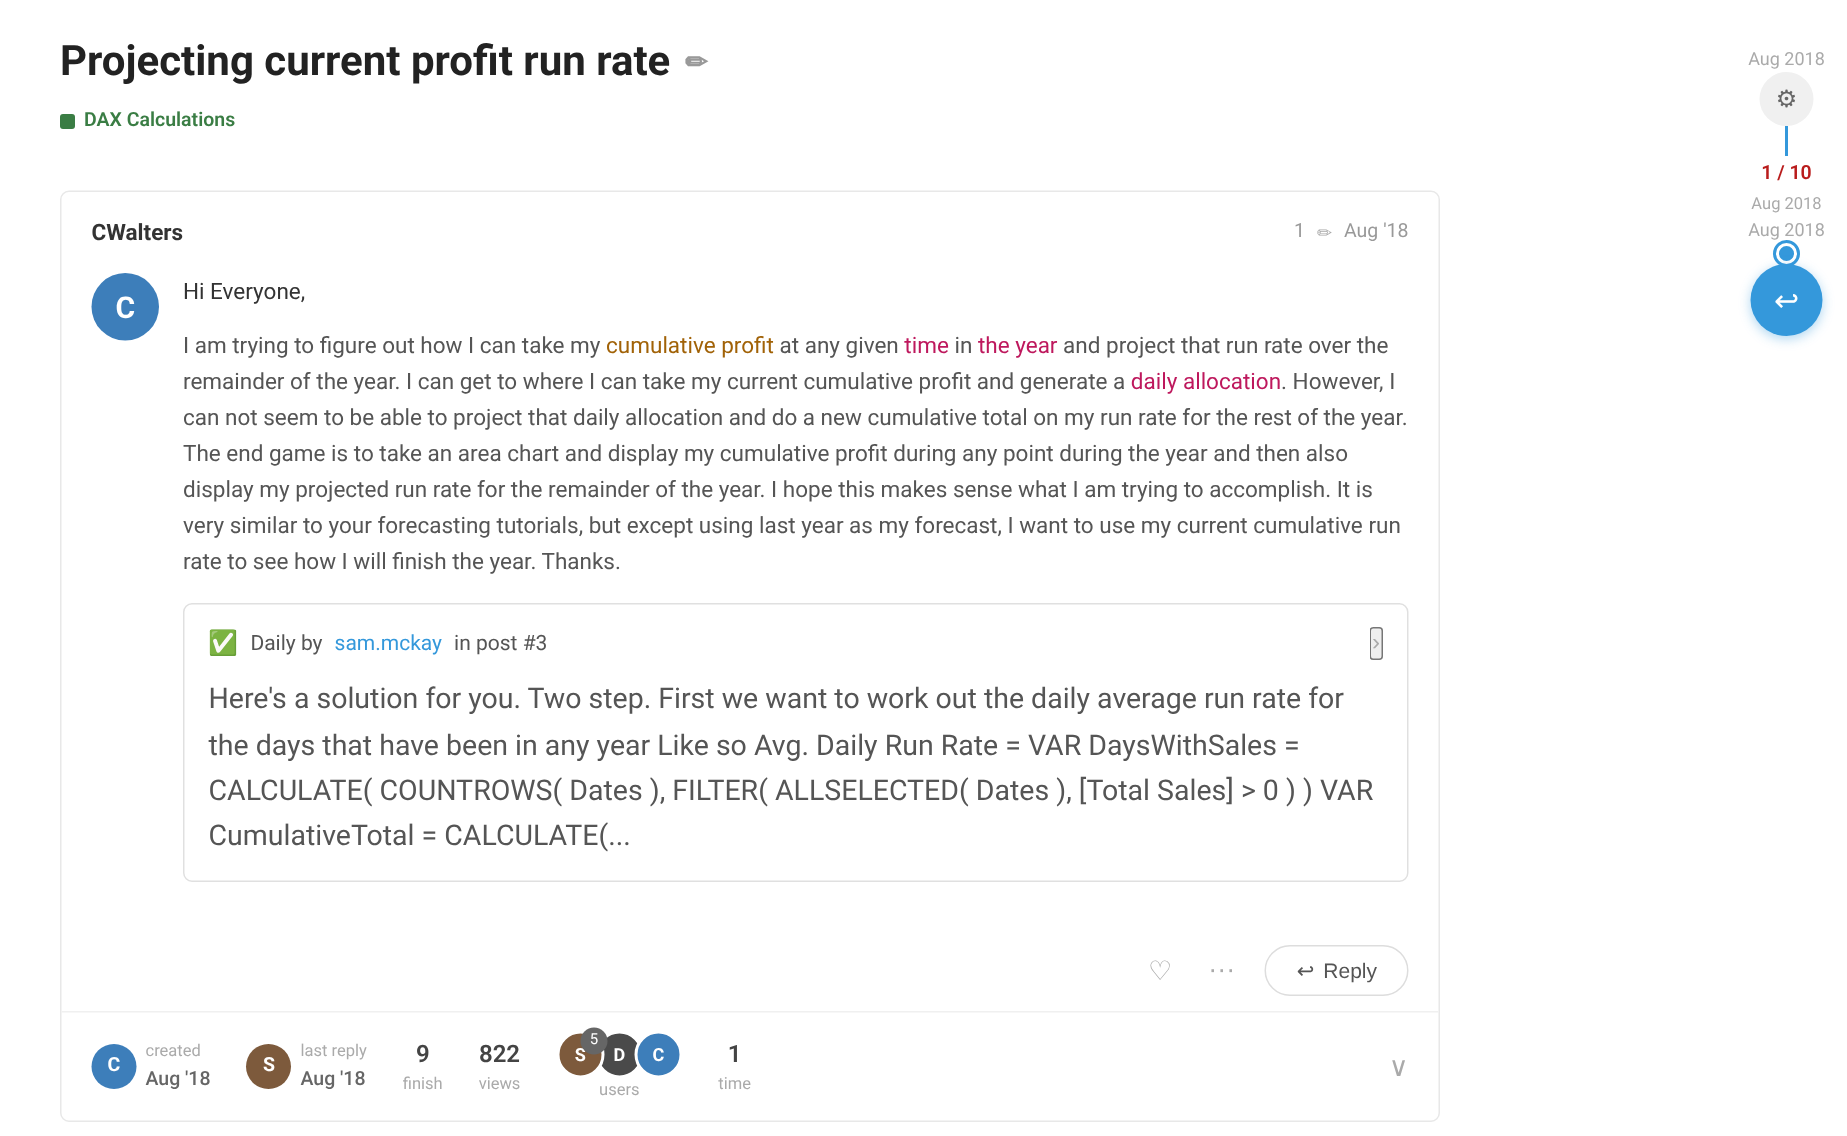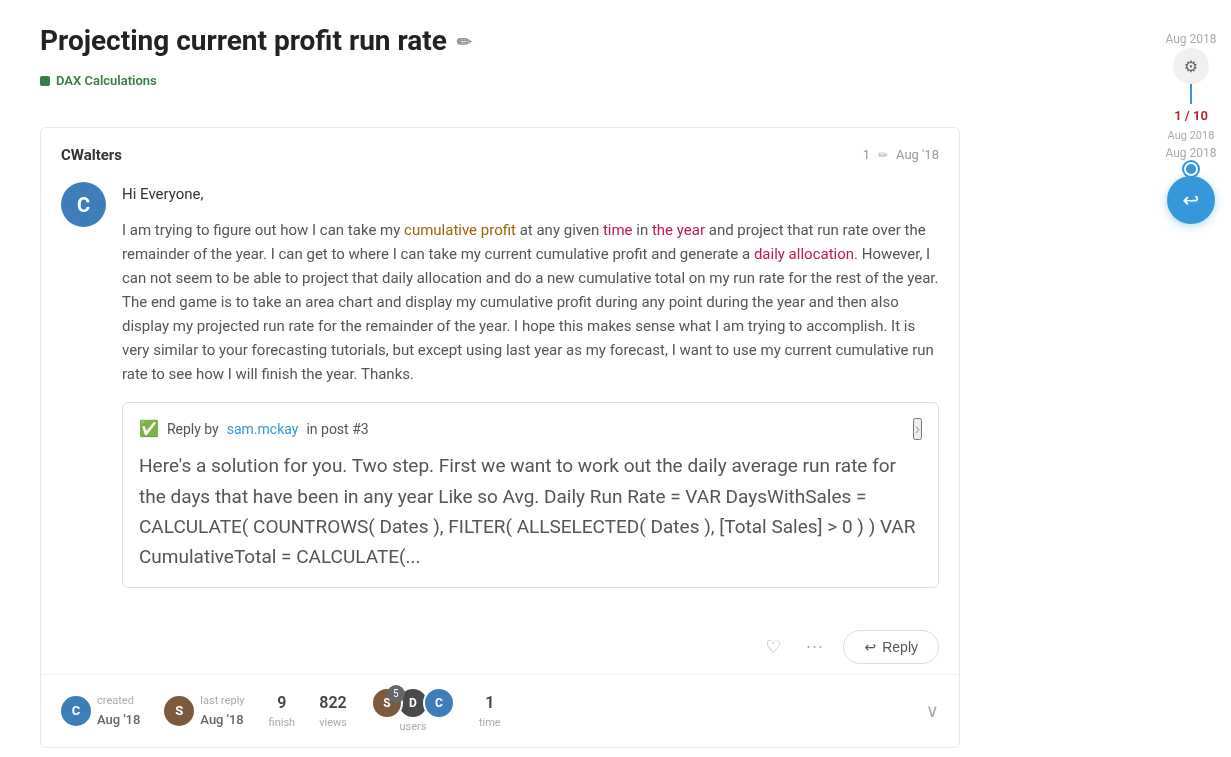--- a/index.html
+++ b/index.html
@@ -395,21 +395,21 @@
         <div class="post-content-area">
           <p class="post-text greeting">Hi Everyone,</p>
           <p class="post-text main-paragraph">
             I am trying to figure out how I can take my <span class="hl-orange">cumulative profit</span> at any given <span class="hl-blue">time</span> in <span class="hl-blue">the year</span> and project that run rate over the remainder of the year. I can get to where I can take my current cumulative profit and generate a <span class="hl-blue">daily allocation</span>. However, I can not seem to be able to project that daily allocation and do a new cumulative total on my run rate for the rest of the year. The end game is to take an area chart and display my cumulative profit during any point during the year and then also display my projected run rate for the remainder of the year. I hope this makes sense what I am trying to accomplish. It is very similar to your forecasting tutorials, but except using last year as my forecast, I want to use my current cumulative run rate to see how I will finish the year. Thanks.
           </p>
 
           <div class="solved-box">
             <div class="solved-header">
               <div class="solved-label">
                 <span class="solved-check">✅</span>
-                <span>Reply by</span>
+                <span>Daily by</span>
                 <a class="solved-link" href="#">sam.mckay</a>
                 <span>in post #3</span>
               </div>
               <button class="solved-collapse">›</button>
             </div>
             <p class="solved-text">Here's a solution for you. Two step. First we want to work out the daily average run rate for the days that have been in any year Like so Avg. Daily Run Rate = VAR DaysWithSales = CALCULATE( COUNTROWS( Dates ), FILTER( ALLSELECTED( Dates ), [Total Sales] &gt; 0 ) ) VAR CumulativeTotal = CALCULATE(...</p>
           </div>
         </div>
       </div>
 

